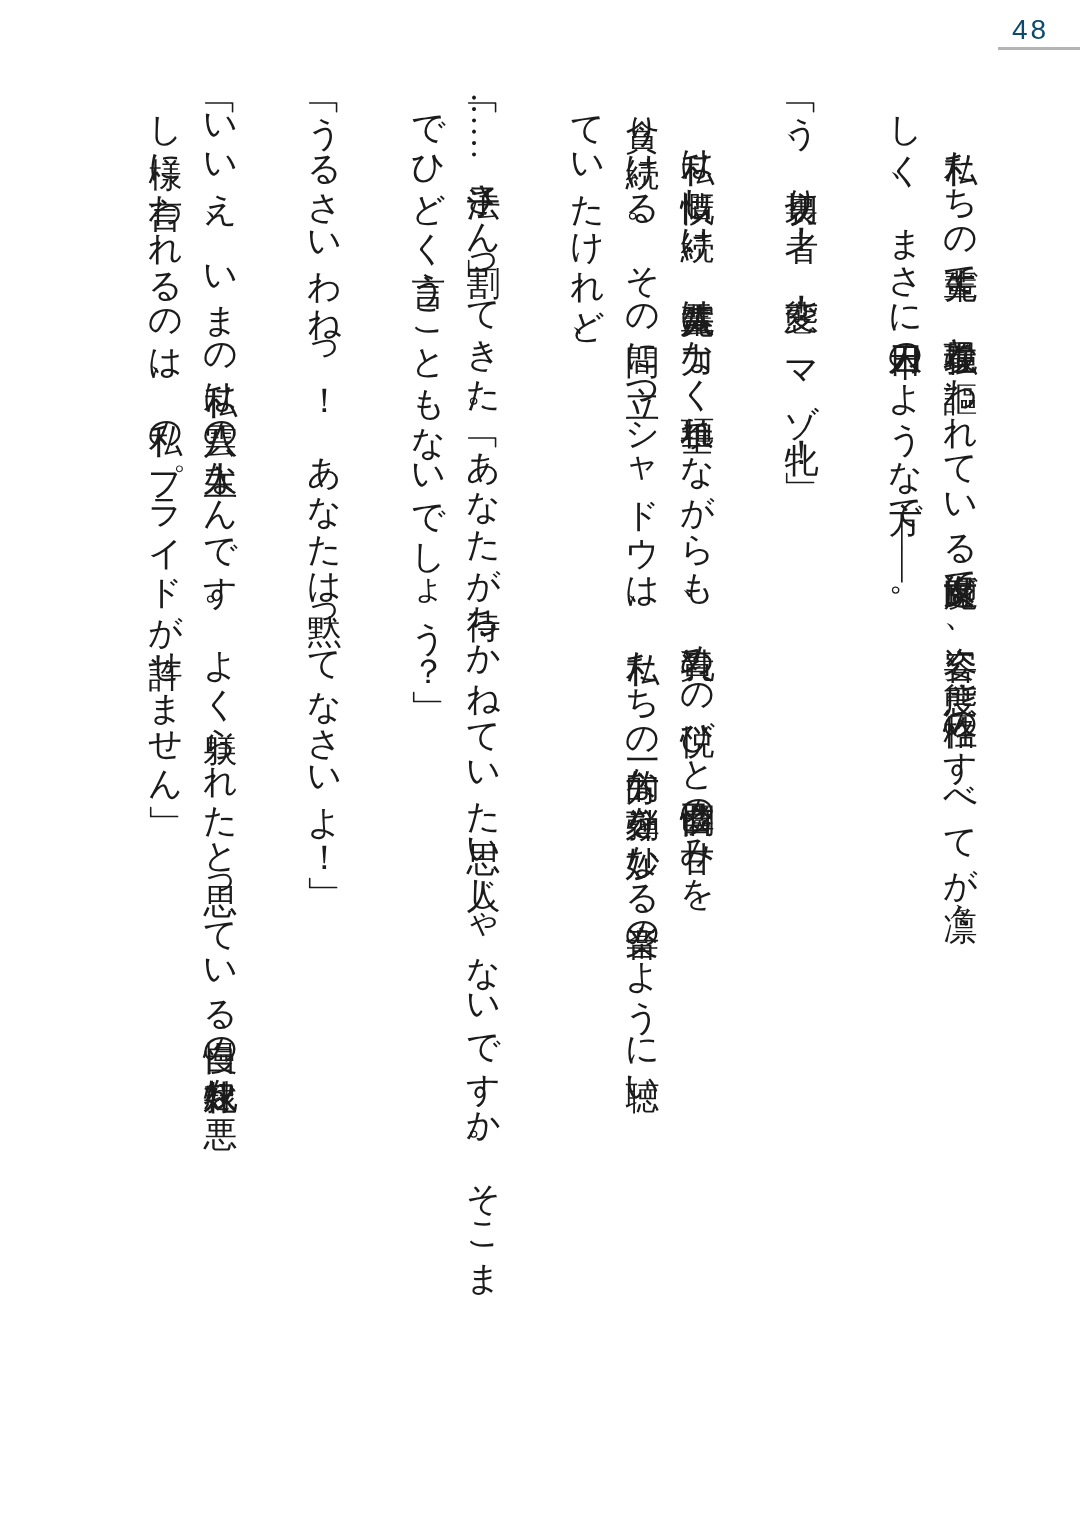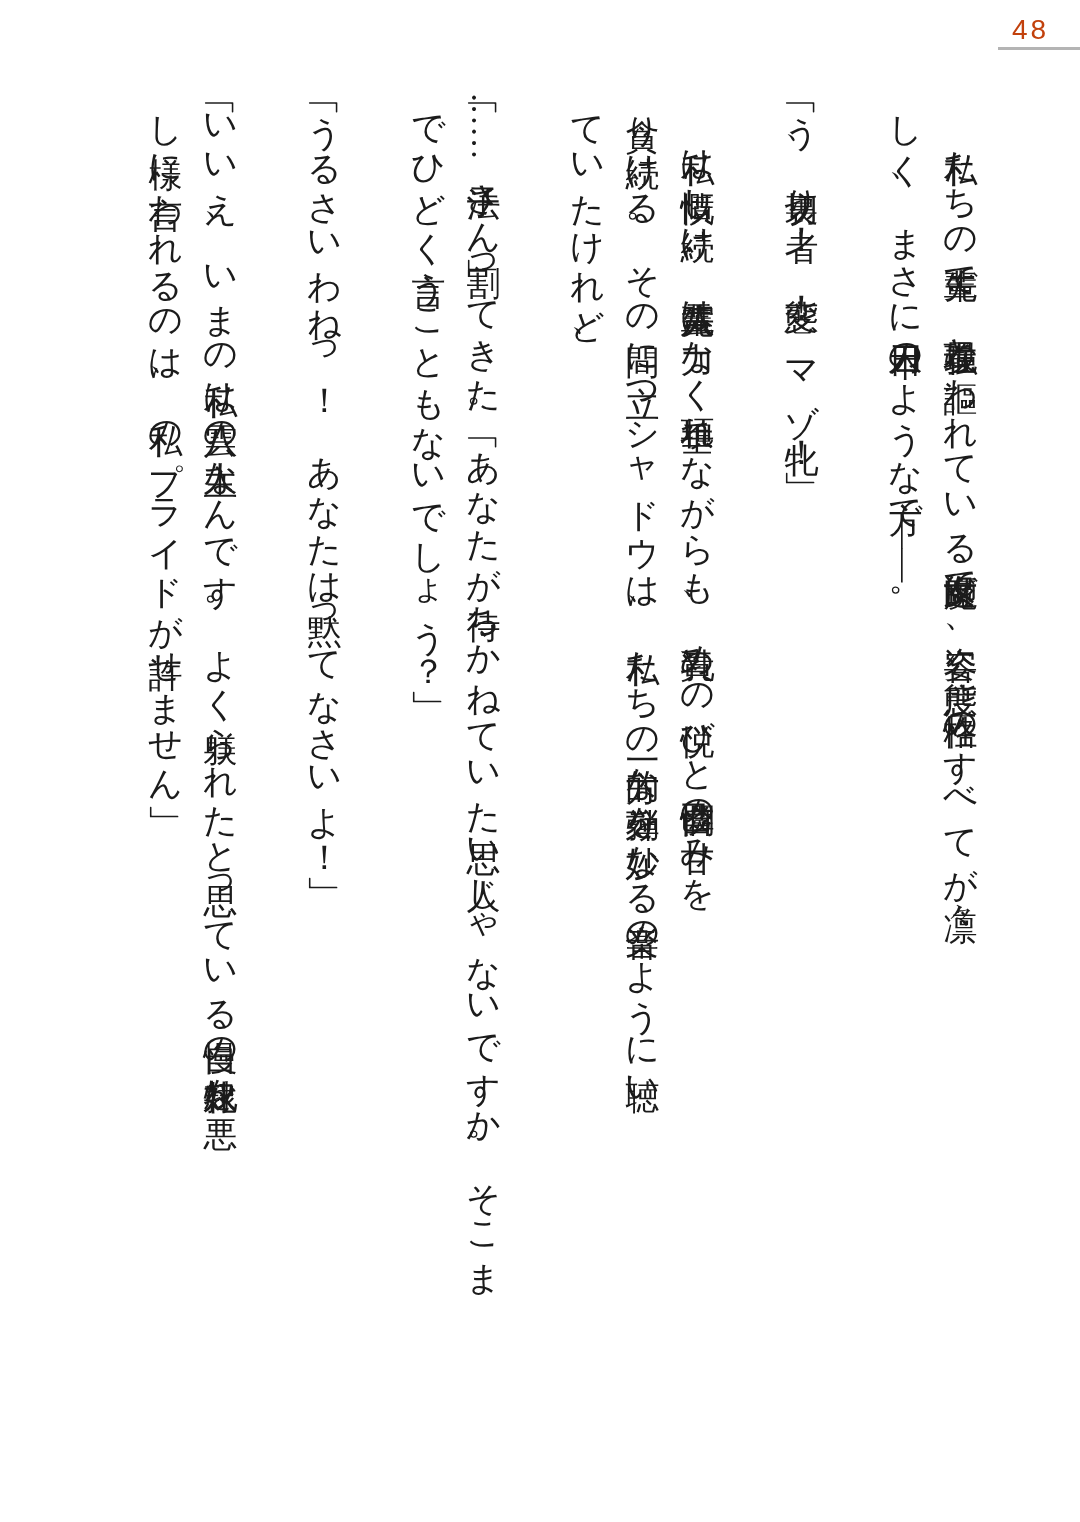--- a/index.html
+++ b/index.html
@@ -8,21 +8,21 @@
     background: #ffffff;
     position: relative;
     overflow: hidden;
   }
   .page-number {
     position: absolute;
     top: 14px; left: 1012px;
     font-family: "Liberation Sans", "DejaVu Sans", sans-serif;
     font-size: 28px;
     letter-spacing: 3px;
-    color: #c2410c;
+    color: #0c4a6e;
   }
   .page-rule {
     position: absolute;
     top: 47px; left: 998px;
     width: 82px; height: 3px;
     background: #b4b4b4;
   }
   .page-text {
     position: absolute;
     top: 92px; right: 92px;

